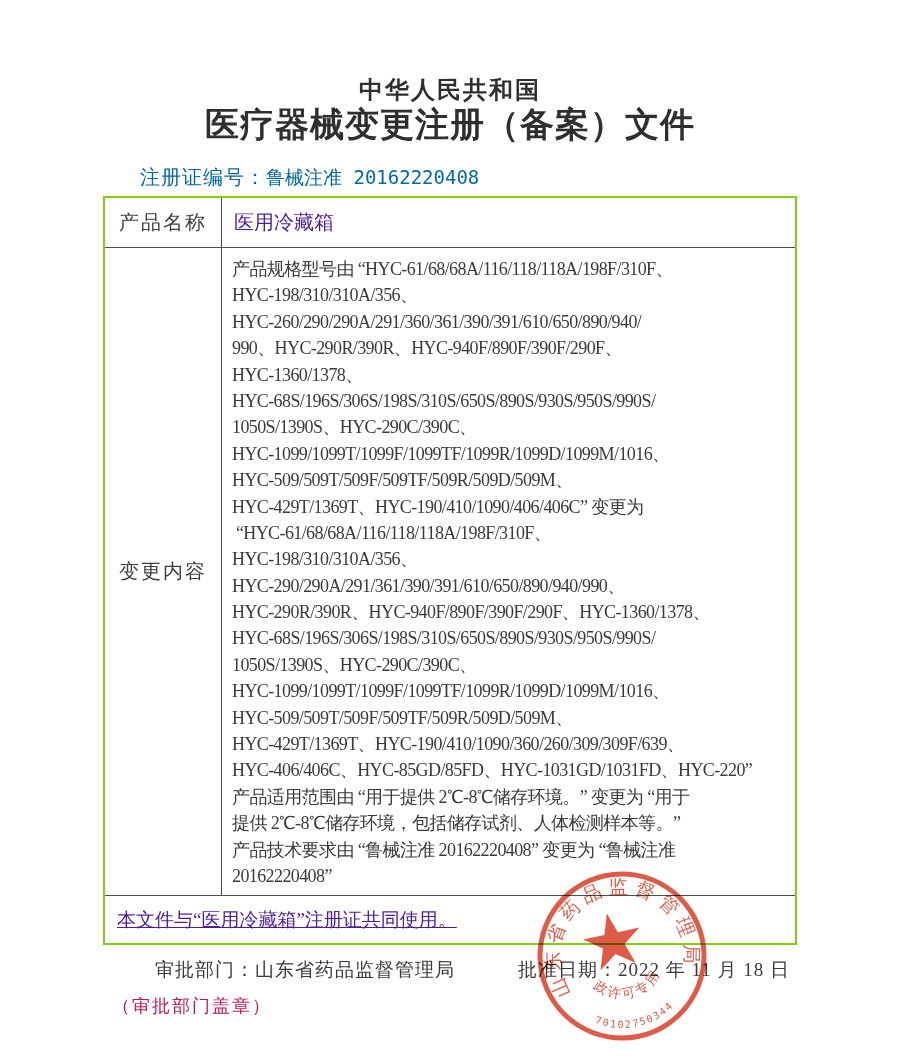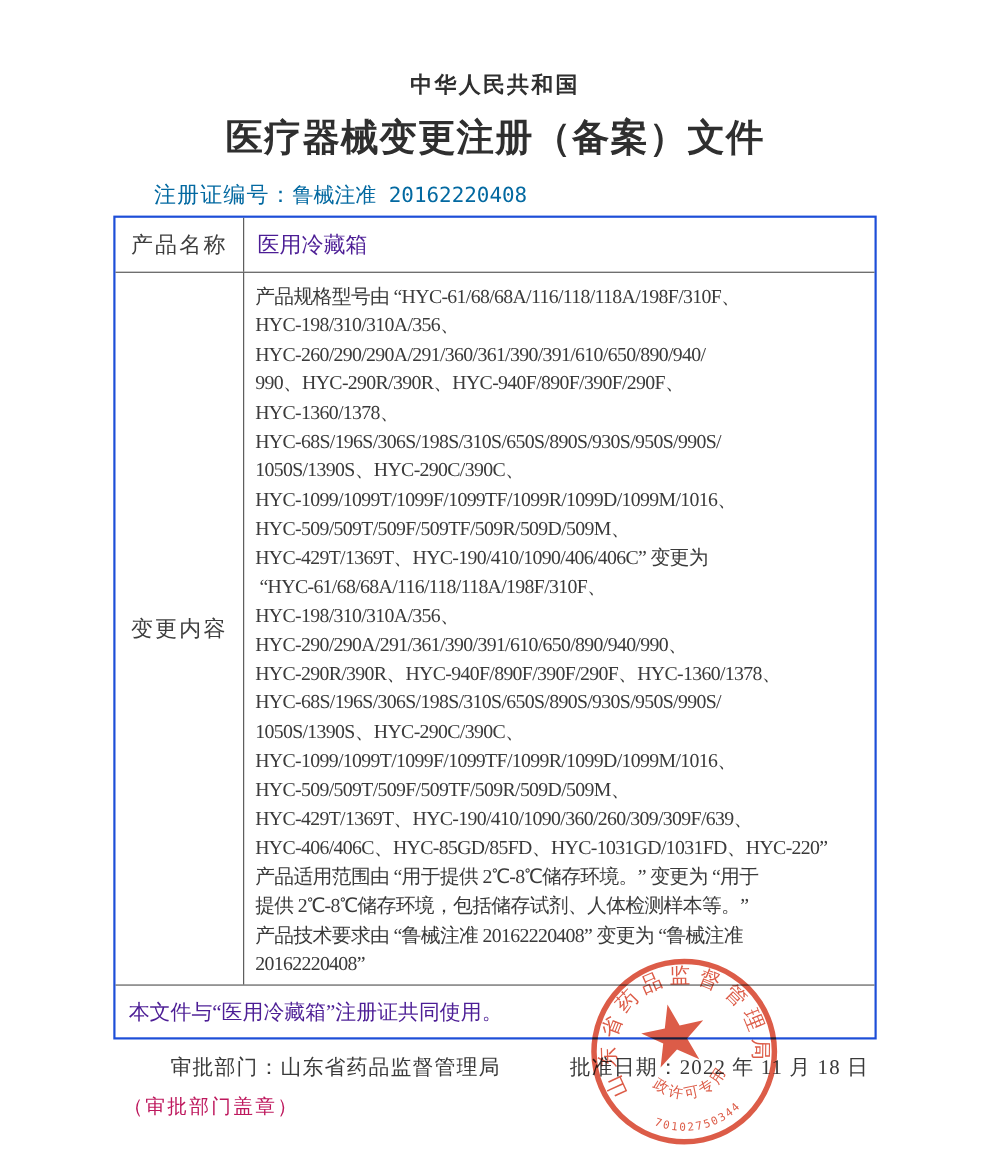--- a/index.html
+++ b/index.html
@@ -11,31 +11,31 @@
     font-family:"Liberation Serif","DejaVu Serif",serif;
     color:#333333;
     overflow:hidden;
   }
   .doc-title {
     position:absolute; left:0; width:900px;
     text-align:center;
     font-family:"Liberation Sans","DejaVu Sans",sans-serif;
     font-weight:700; color:#2f2f2f;
   }
-  #title-line1 { top:64px;  font-size:20px; letter-spacing:2px; }
+  #title-line1 { top:74px;  font-size:24px; letter-spacing:2px; }
   #title-line2 { top:102px; font-size:34px; letter-spacing:1px; }
   .reg-line {
     position:absolute; left:140px; top:164px;
     font-size:20px; color:#0369a1; letter-spacing:1px;
   }
   .reg-line .reg-value { font-family:"DejaVu Sans Mono","Liberation Mono",monospace; letter-spacing:0; font-size:19px; }
 
   .doc-table {
     position:absolute; left:103px; top:196px; width:694px;
-    border:2px solid #1d4ed8;
+    border:2px solid #84cc16;
     background:transparent;
   }
   .t-row { display:flex; }
   .t-row + .t-row { border-top:1.5px solid #4d4d4d; }
   .cell-label {
     width:117px; flex:0 0 117px;
     border-right:1.5px solid #4d4d4d;
     display:flex; align-items:center; justify-content:center;
     font-size:20px; color:#3d3d3d; letter-spacing:2px;
   }
@@ -48,21 +48,21 @@
   #row-product   { height:49px; }
   #row-remark    { height:48px; }
   #row-change .cell-content {
     display:block;
     padding:8px 4px 6px 10px;
     font-family:Liberation Serif, serif;
     font-size:18px; letter-spacing:-0.6px;
     color:#3a3a3a;
   }
   .chg-line { white-space:pre; line-height:26.4px; height:26.4px; overflow:hidden; }
-  #row-remark .cell-content { font-size:19px; }
+  #row-remark .cell-content { font-size:19px;text-decoration:underline; }
 
   .footer-dept  { position:absolute; left:155px; top:957px; font-size:19px; color:#3a3a3a; letter-spacing:1px; }
   .footer-date  { position:absolute; left:518px; top:957px; font-size:19px; color:#3a3a3a; letter-spacing:1px; }
   .footer-seal-note { position:absolute; left:112px; top:994px; font-size:18px; color:#be185d; letter-spacing:2px; }
 
   .stamp {
     position:absolute; left:527px; top:861px;
     width:190px; height:190px;
     mix-blend-mode:multiply;
     opacity:0.88;

